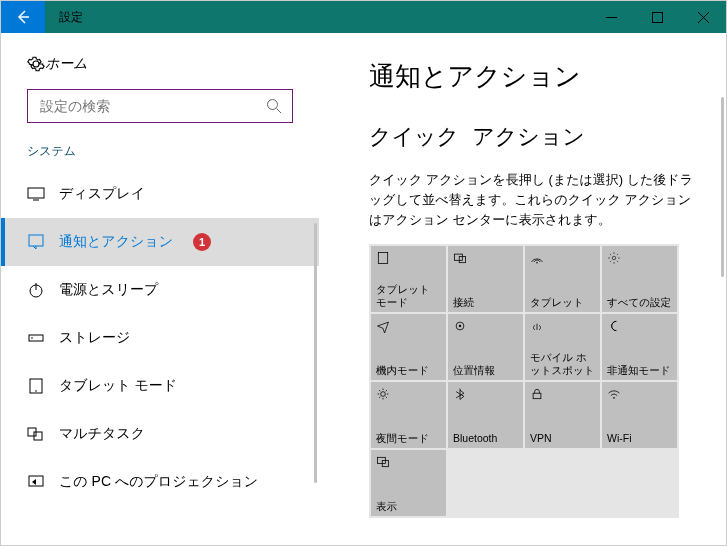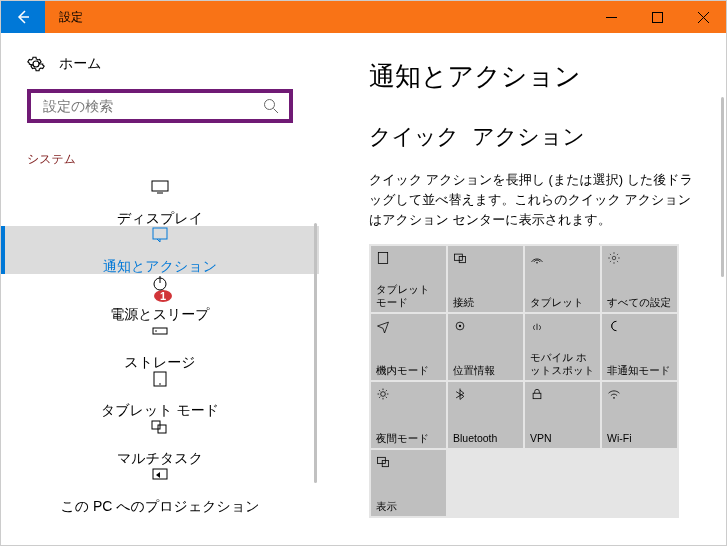--- a/index.html
+++ b/index.html
@@ -13,21 +13,21 @@
     height: 546px;
     overflow: hidden;
     border: 1px solid #ccc;
     position: relative;
   }
   
   .titlebar {
     height: 32px;
     display: flex;
     align-items: center;
-    background: #f97316;
+    background: #0f766e;
   }
   .back-btn {
     width: 44px;
     height: 32px;
     background: #0078d7;
     color: #fff;
     display: flex;
     align-items: center;
     justify-content: center;
   }
@@ -56,54 +56,53 @@
   .sidebar {
     width: 318px;
     padding-top: 22px;
     border-right: none;
     position: relative;
   }
   .home-row {
     display: flex;
     align-items: center;
     padding: 0 26px 16px 26px;
-    gap: 14px;
+    font-style: italic;
   }
   .gear-icon svg { display:block; }
   .home-label { font-size: 14px; }
   .search-wrap {
-    margin: 0 26px 28px 26px;
-    border: 4px solid #701a75;
+    margin: 0 26px 20px 26px;
+    border: 1px solid #701a75;
     height: 34px;
     display: flex;
     align-items: center;
     padding: 0 10px 0 10px;
   }
   .search-wrap input {
     border: none;
     outline: none;
     flex: 1;
     font-size: 14px;
     background: transparent;
   }
   .search-wrap input::placeholder { color: #777; }
   .section-label {
     padding: 0 26px 10px 26px;
-    color: #7f1d1d;
+    color: #0c4a6e;
     font-size: 12px;
   }
   .nav-item {
     display: flex;
     align-items: center;
     height: 48px;
     padding: 0 26px;
     gap: 14px;
     font-size: 14px;
     position: relative;
-    flex-direction: column;
   }
   .nav-item.active {
     background: #dcdcdc;
   }
   .nav-item.active::before {
     content: "";
     position: absolute;
     left: 0; top: 0; bottom: 0;
     width: 4px;
     background: #0078d7;

